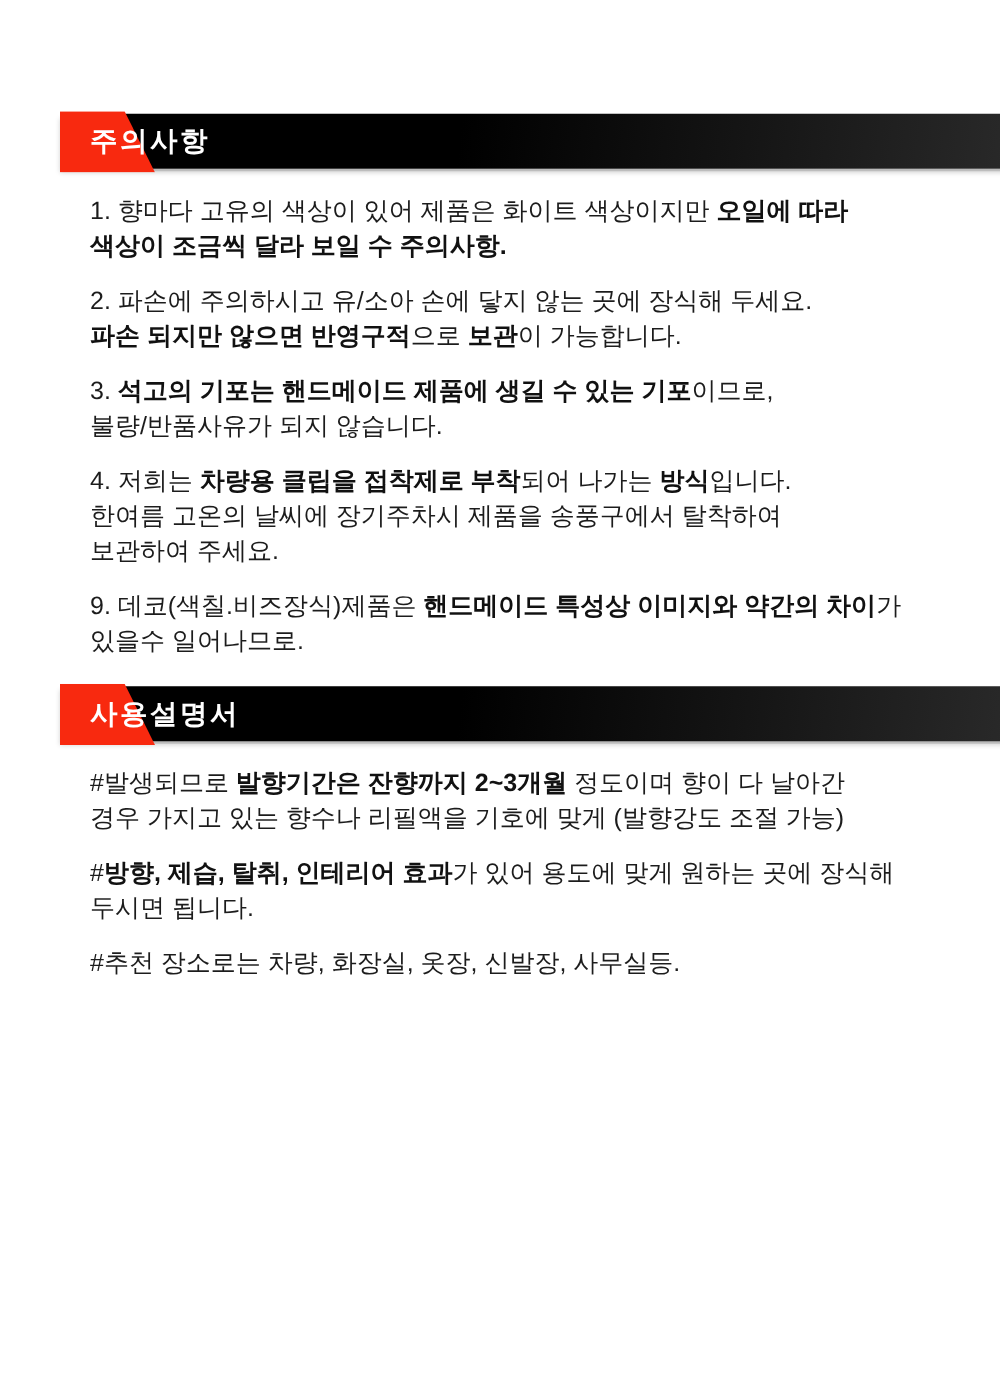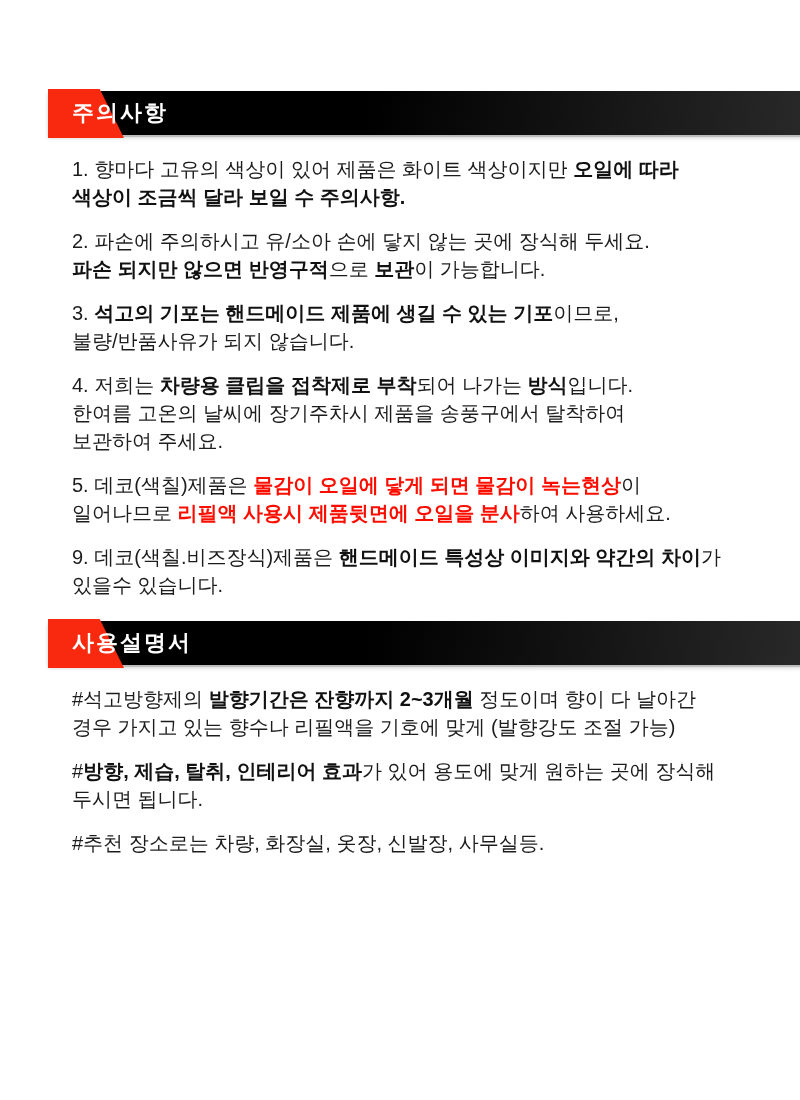--- a/index.html
+++ b/index.html
@@ -64,30 +64,29 @@
   <section class="sec sec-precautions">
     <header class="bar">
       <span class="flag"></span>
       <h2 class="bar-title">주의사항</h2>
     </header>
     <div class="body">
         <p class="para"><span class="seg">1. 향마다 고유의 색상이 있어 제품은 화이트 색상이지만 </span><span class="seg b">오일에 따라</span><br><span class="seg b">색상이 조금씩 달라 보일 수 주의사항.</span></p>
         <p class="para"><span class="seg">2. 파손에 주의하시고 유/소아 손에 닿지 않는 곳에 장식해 두세요.</span><br><span class="seg b">파손 되지만 않으면 반영구적</span><span class="seg">으로 </span><span class="seg b">보관</span><span class="seg">이 가능합니다.</span></p>
         <p class="para"><span class="seg">3. </span><span class="seg b">석고의 기포는 핸드메이드 제품에 생길 수 있는 기포</span><span class="seg">이므로,</span><br><span class="seg">불량/반품사유가 되지 않습니다.</span></p>
         <p class="para"><span class="seg">4. 저희는 </span><span class="seg b">차량용 클립을 접착제로 부착</span><span class="seg">되어 나가는 </span><span class="seg b">방식</span><span class="seg">입니다.</span><br><span class="seg">한여름 고온의 날씨에 장기주차시 제품을 송풍구에서 탈착하여</span><br><span class="seg">보관하여 주세요.</span><br></p>
-        <p class="para"><span class="seg">5. 데코(색칠)제품은 </span><span class="seg r">물감이 오일에 닿게 되면 물감이 녹는현상</span><span class="seg">이</span><br><span class="seg">일어나므로 </span><span class="seg r">리필액 사용시 제품뒷면에 오일을 분사</span><span class="seg">하여 사용하세요.</span></p>
-        <p class="para"><span class="seg">9. 데코(색칠.비즈장식)제품은 </span><span class="seg b">핸드메이드 특성상 이미지와 약간의 차이</span><span class="seg">가</span><br><span class="seg">있을수 있습니다.</span></p>
+        <p class="para"><span class="seg">9. 데코(색칠.비즈장식)제품은 </span><span class="seg b">핸드메이드 특성상 이미지와 약간의 차이</span><span class="seg">가</span><br><span class="seg">있을수 일어나므로.</span></p>
       </div>
   </section>
 
   <section class="sec sec-usage">
     <header class="bar">
       <span class="flag"></span>
       <h2 class="bar-title">사용설명서</h2>
     </header>
     <div class="body">
-        <p class="para"><span class="seg">#석고방향제의 </span><span class="seg b">발향기간은 잔향까지 2~3개월</span><span class="seg"> 정도이며 향이 다 날아간</span><br><span class="seg">경우 가지고 있는 향수나 리필액을 기호에 맞게 (발향강도 조절 가능)</span><br></p>
+        <p class="para"><span class="seg">#발생되므로 </span><span class="seg b">발향기간은 잔향까지 2~3개월</span><span class="seg"> 정도이며 향이 다 날아간</span><br><span class="seg">경우 가지고 있는 향수나 리필액을 기호에 맞게 (발향강도 조절 가능)</span><br></p>
         <p class="para"><span class="seg">#</span><span class="seg b">방향, 제습, 탈취, 인테리어 효과</span><span class="seg">가 있어 용도에 맞게 원하는 곳에 장식해</span><br><span class="seg">두시면 됩니다.</span></p>
         <p class="para"><span class="seg">#추천 장소로는 차량, 화장실, 옷장, 신발장, 사무실등.</span></p>
       </div>
   </section>
 
 </div>
 
 </body></html>

